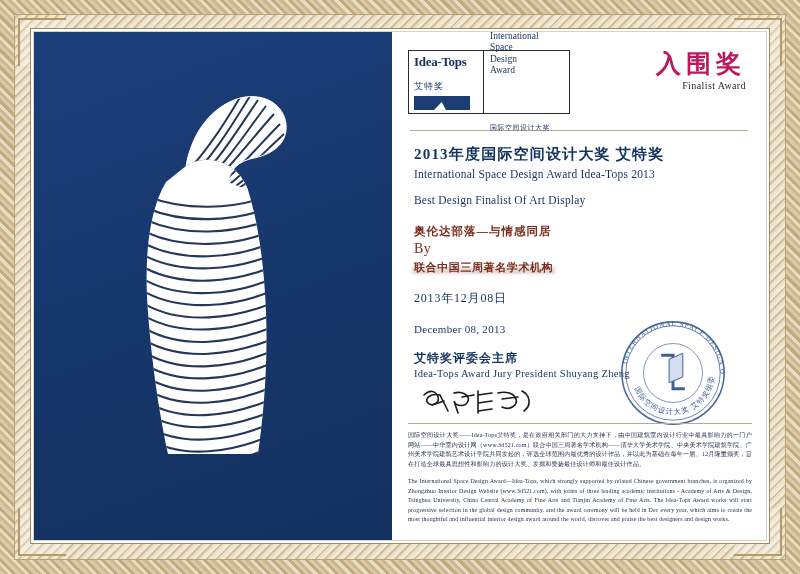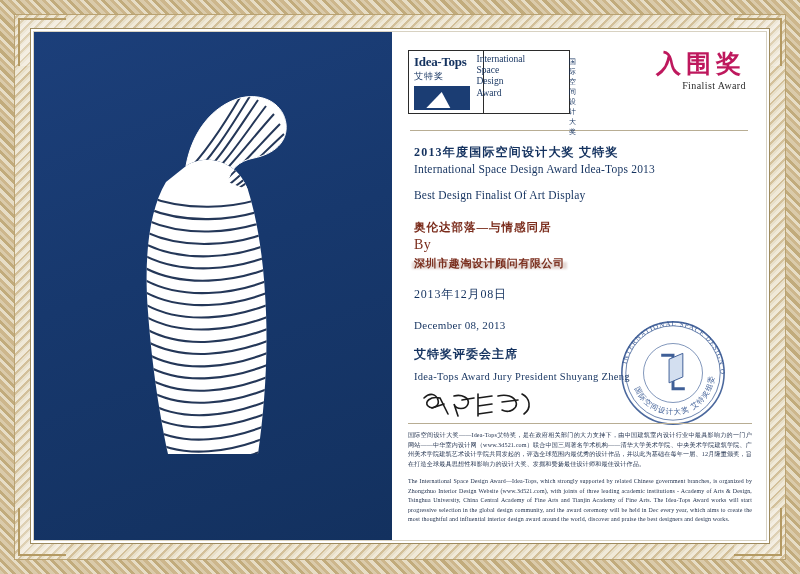--- a/index.html
+++ b/index.html
@@ -112,21 +112,21 @@
     font-weight: bold;
     font-size: 13px;
     color: #14325f;
     letter-spacing: -0.3px;
     line-height: 1;
   }
   .logo-cn {
     font-size: 9px;
     color: #14325f;
     letter-spacing: 1px;
-    margin-top: 2px;
+    margin-top: 12px;
   }
   .logo-mark {
     margin-top: 3px;
     width: 56px;
     height: 24px;
     background: #1b3d73;
     position: relative;
     overflow: hidden;
   }
   .logo-mark::after {
@@ -136,21 +136,21 @@
     width: 0; height: 0;
     border-left: 12px solid transparent;
     border-right: 12px solid transparent;
     border-bottom: 16px solid #ffffff;
     transform: skewX(-12deg);
   }
   .logo-right {
     border-left: 1px solid #2b2b2b;
     padding: 3px 6px 3px 6px;
     display: flex;
-    flex-direction: row;
+    flex-direction: column;
     justify-content: center;
     width: 86px;
     box-sizing: border-box;
     gap: 44px;
   }
   .logo-right .en {
     font-family: "Liberation Serif", serif;
     font-size: 9.5px;
     line-height: 1.18;
     color: #14325f;
@@ -186,21 +186,21 @@
     margin: 16px 18px 0 18px;
     height: 1px;
     background: #b8ad93;
   }
 
   .body-block {
     padding: 12px 18px 0 22px;
   }
   .line-cn {
     font-family: "Liberation Serif", serif;
-    font-size: 12px;
+    font-size: 15px;
     color: #14325f;
     font-weight: bold;
     letter-spacing: 1.2px;
     line-height: 1.5;
   }
   .line-en {
     font-family: "Liberation Serif", serif;
     font-size: 11.5px;
     color: #14325f;
     letter-spacing: 0.2px;
@@ -261,21 +261,21 @@
     font-size: 12px;
     color: #14325f;
     font-weight: bold;
     letter-spacing: 1px;
   }
   .jury-en {
     font-family: "Liberation Serif", serif;
     font-size: 10.5px;
     color: #14325f;
     letter-spacing: 0.3px;
-    margin-top: 8px;
+    margin-top: 1px;
   }
 
   
   .signature {
     margin-top: 6px;
     margin-left: 4px;
     width: 120px;
     height: 34px;
   }
 
@@ -444,21 +444,21 @@
       <div class="body-block">
         <div class="line-cn">2013年度国际空间设计大奖   艾特奖</div>
         <div class="line-en">International Space Design Award   Idea-Tops 2013</div>
         <div class="spacer-sm"></div>
         <div class="line-en">Best Design Finalist Of Art Display</div>
 
         <div class="spacer-md"></div>
 
         <div class="winner-cn">奥伦达部落—与情感同居</div>
         <div class="winner-by">By</div>
-        <div class="winner-company">深圳市趣淘设计顾问有限公司</div>
+        <div class="winner-company">联合中国三周著名学术机构</div>
 
         <div class="spacer-md"></div>
 
         <div class="date-cn">2013年12月08日</div>
         <div class="date-en">December 08, 2013</div>
 
         <div class="spacer-md"></div>
 
         <div class="jury-cn">艾特奖评委会主席</div>
         <div class="jury-en">Idea-Tops Award Jury President   Shuyang Zheng</div>

